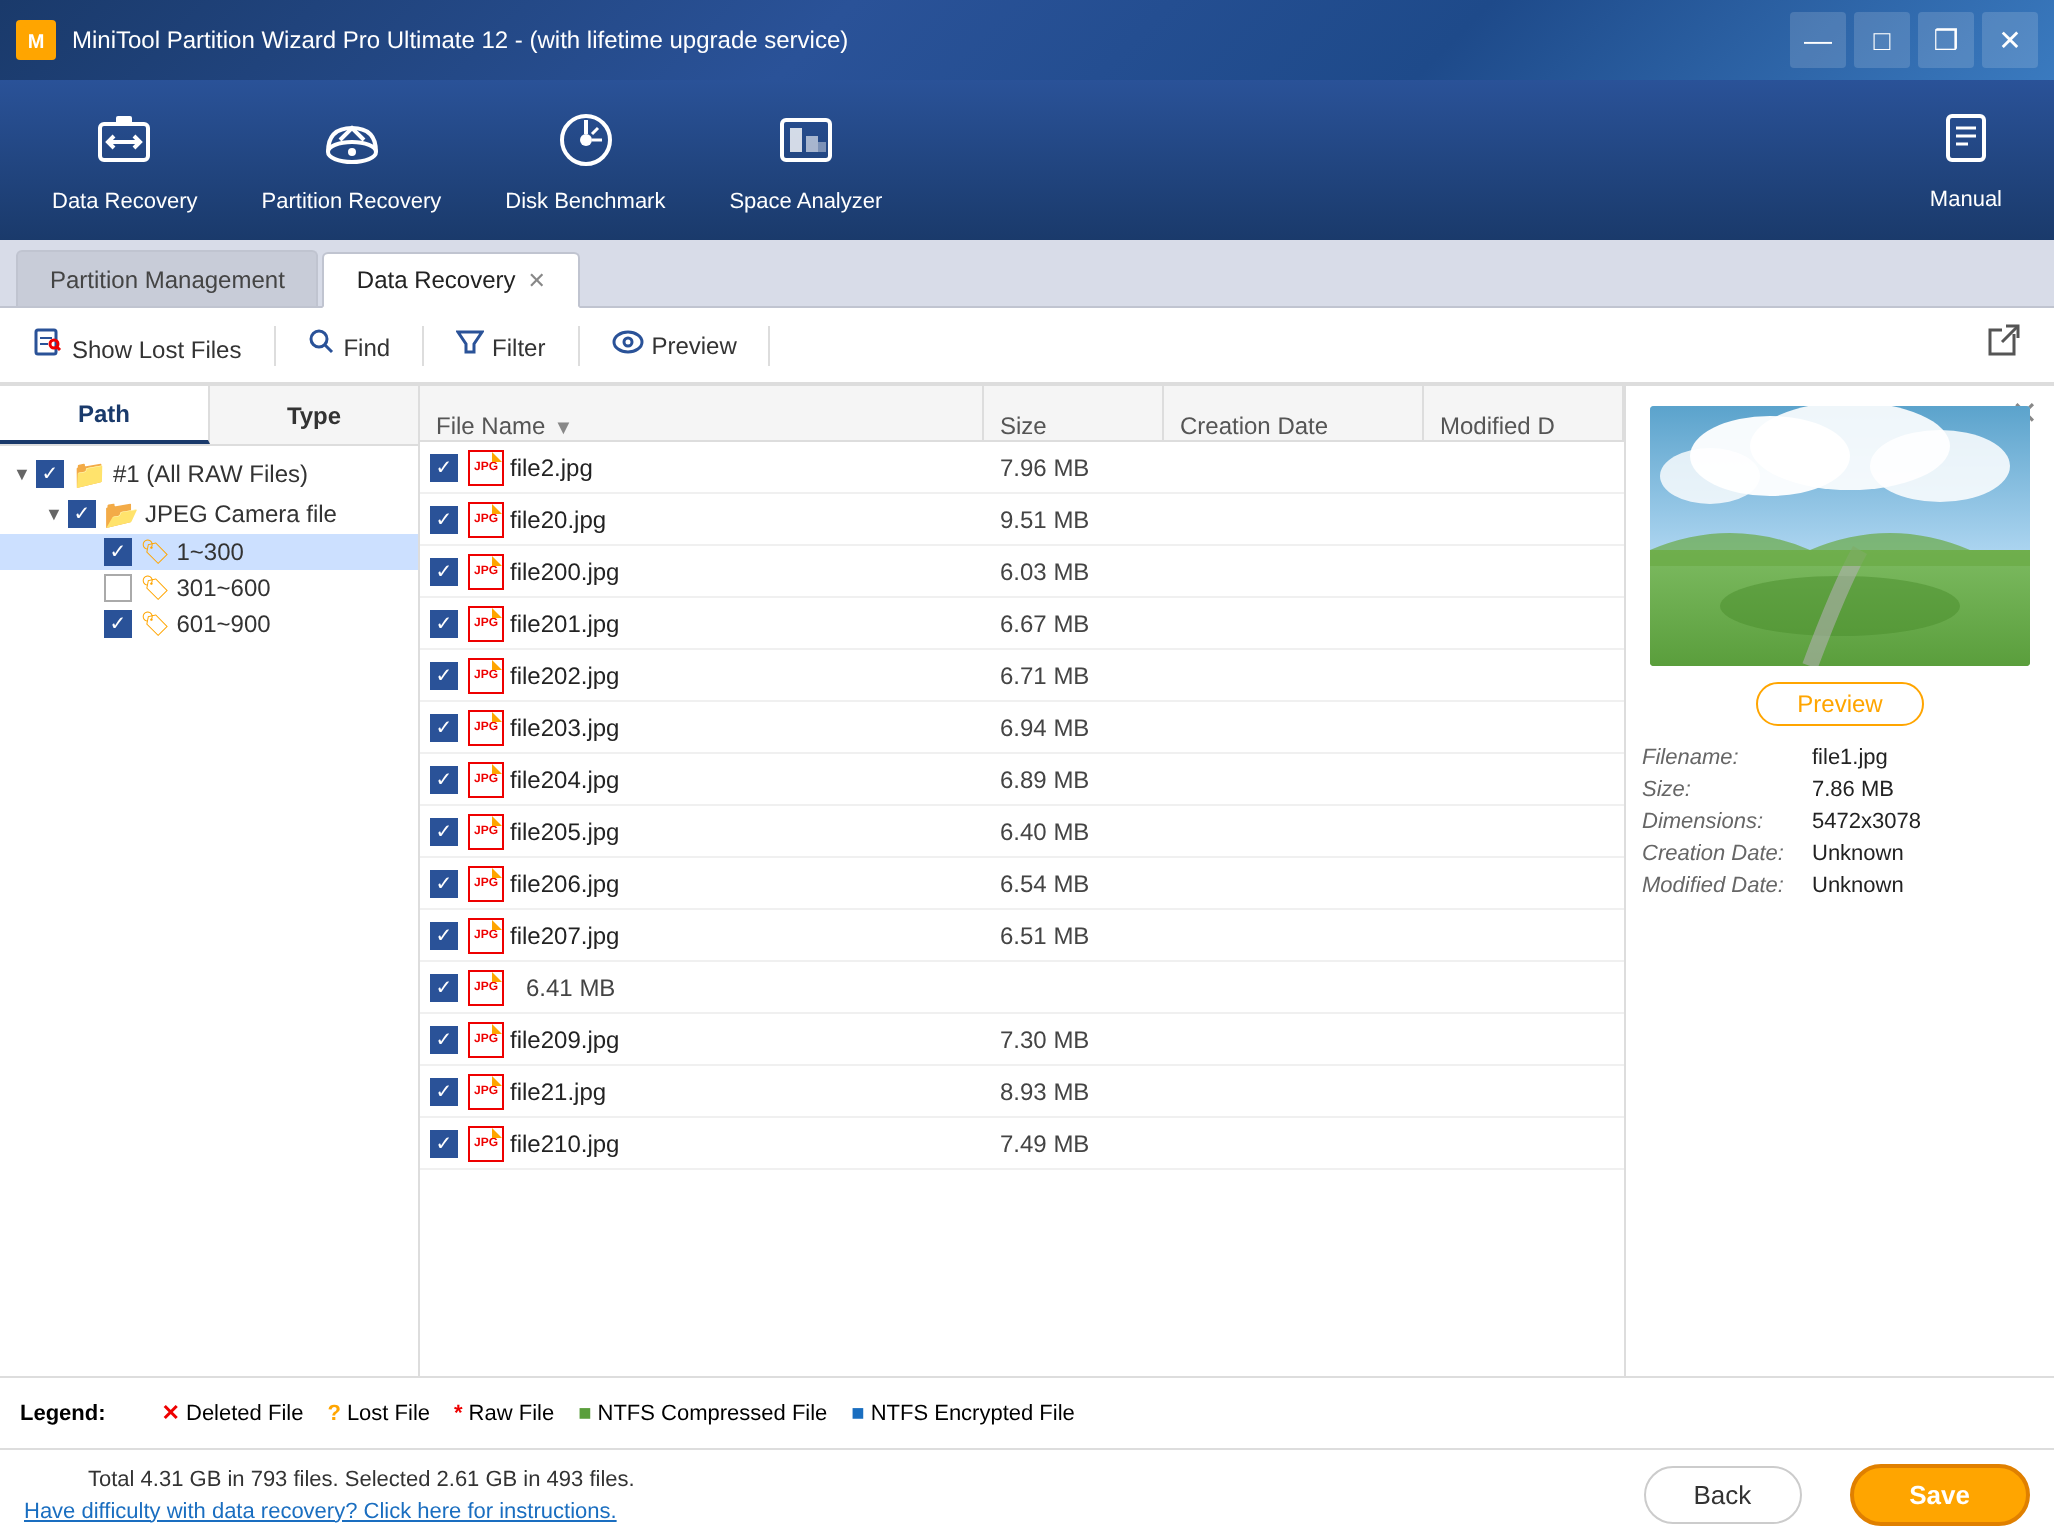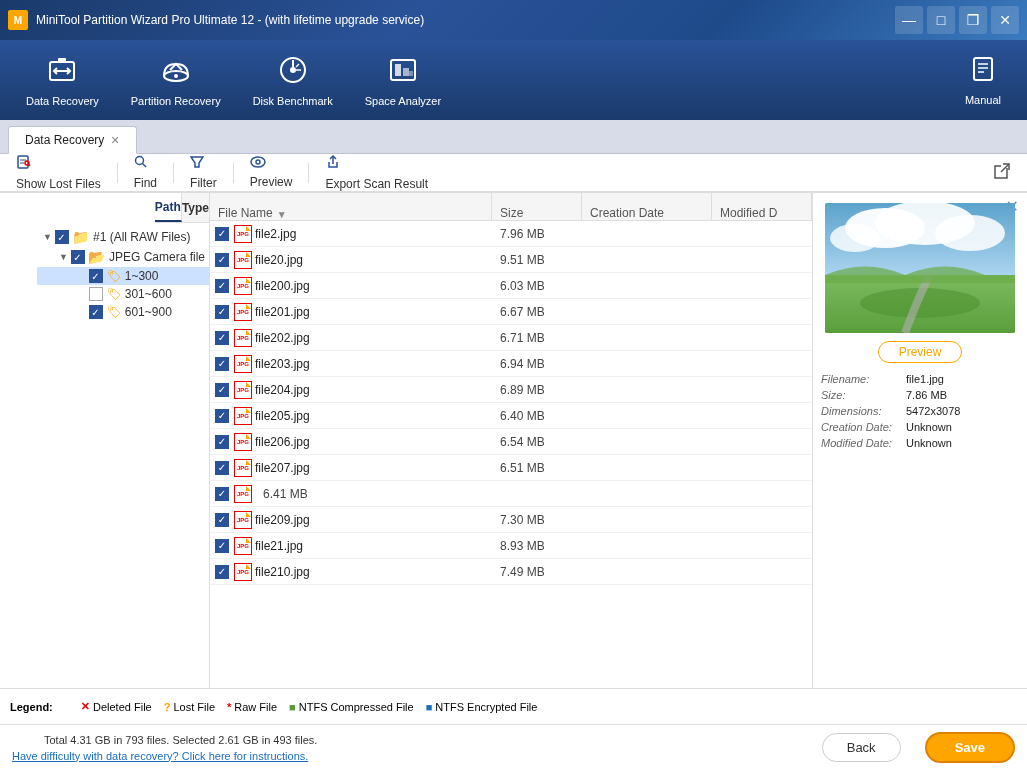--- a/index.html
+++ b/index.html
@@ -100,30 +100,29 @@
       background: white;
       height: 38px;
       display: flex;
       align-items: center;
       padding: 0 8px;
       border-bottom: 1px solid #ddd;
       gap: 4px;
     }
     .action-btn {
       display: flex;
-      align-items: flex-start;
+      align-items: flex-end;
       gap: 4px;
       padding: 4px 8px;
       font-size: 12px;
       cursor: pointer;
       border: none;
       background: transparent;
       color: #333;
       border-radius: 3px;
-      flex-direction: column;
     }
     .action-btn .icon { color: #2a5298; font-size: 13px; }
     .action-btn-separator { width: 1px; height: 20px; background: #ddd; margin: 0 4px; }
     .action-spacer { flex: 1; }
     .share-btn { padding: 4px 8px; cursor: pointer; border: none; background: transparent; font-size: 16px; color: #555; }
 
     
     .main-content {
       display: flex;
       height: calc(770px - 40px - 80px - 34px - 38px - 36px - 46px);
@@ -132,21 +131,20 @@
     }
 
     
     .left-panel {
       width: 210px;
       border-right: 1px solid #ddd;
       display: flex;
       flex-direction: column;
       background: white;
       overflow: hidden;
-      align-items: flex-end;
     }
     .left-panel-header {
       display: flex;
       background: #f5f5f5;
       border-bottom: 1px solid #ddd;
       height: 30px;
     }
     .left-tab {
       flex: 1;
       display: flex;
@@ -424,20 +422,23 @@
         <line x1="9" y1="13" x2="19" y2="13" stroke="white" stroke-width="1.5"></line>
         <line x1="9" y1="17" x2="15" y2="17" stroke="white" stroke-width="1.5"></line>
       </svg>
     </span>
     <span class="label">Manual</span>
   </button>
 </div>
 
 <div class="tab-bar">
   <div style="width:8px;"></div>
+  <div class="tab">
+    <span>Partition Management</span>
+  </div>
   <div class="tab active">
     <span>Data Recovery</span>
     <span class="tab-close">✕</span>
   </div>
 </div>
 
 <div class="action-toolbar">
   <button class="action-btn">
     <span class="icon">
       <svg width="16" height="16" viewBox="0 0 16 16" fill="none">
@@ -473,30 +474,20 @@
   <button class="action-btn">
     <span class="icon">
       <svg width="16" height="12" viewBox="0 0 16 12" fill="none">
         <ellipse cx="8" cy="6" rx="7" ry="5" stroke="#2a5298" stroke-width="1.5" fill="none"></ellipse>
         <circle cx="8" cy="6" r="2" stroke="#2a5298" stroke-width="1.5" fill="none"></circle>
       </svg>
     </span>
     <span>Preview</span>
   </button>
   <div class="action-btn-separator"></div>
-  <button class="action-btn">
-    <span class="icon">
-      <svg width="16" height="16" viewBox="0 0 16 16" fill="none">
-        <path d="M4 8 L4 13 L12 13 L12 8" stroke="#2a5298" stroke-width="1.5" fill="none"></path>
-        <line x1="8" y1="2" x2="8" y2="10" stroke="#2a5298" stroke-width="1.5"></line>
-        <polyline points="5,5 8,2 11,5" stroke="#2a5298" stroke-width="1.5" fill="none"></polyline>
-      </svg>
-    </span>
-    <span>Export Scan Result</span>
-  </button>
   <div class="action-spacer"></div>
   <button class="share-btn">
     <svg width="18" height="18" viewBox="0 0 18 18" fill="none">
       <path d="M14 6 L14 16 L2 16 L2 4 L8 4" stroke="#555" stroke-width="1.5" fill="none"></path>
       <polyline points="10,2 16,2 16,8" stroke="#555" stroke-width="1.5" fill="none"></polyline>
       <line x1="16" y1="2" x2="8" y2="10" stroke="#555" stroke-width="1.5"></line>
     </svg>
   </button>
 </div>
 

